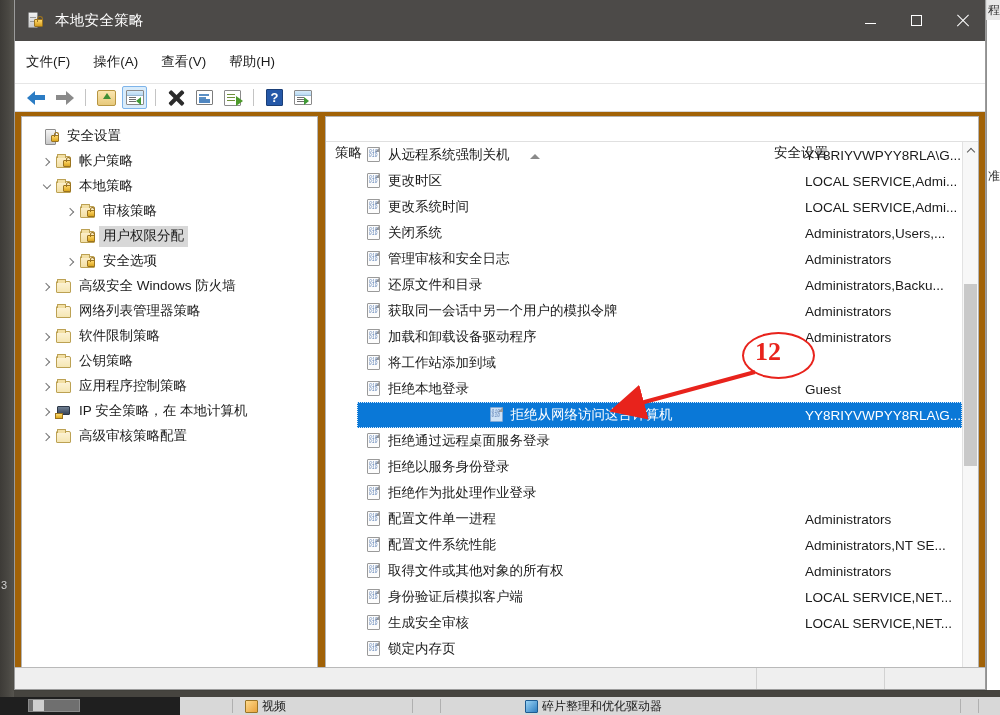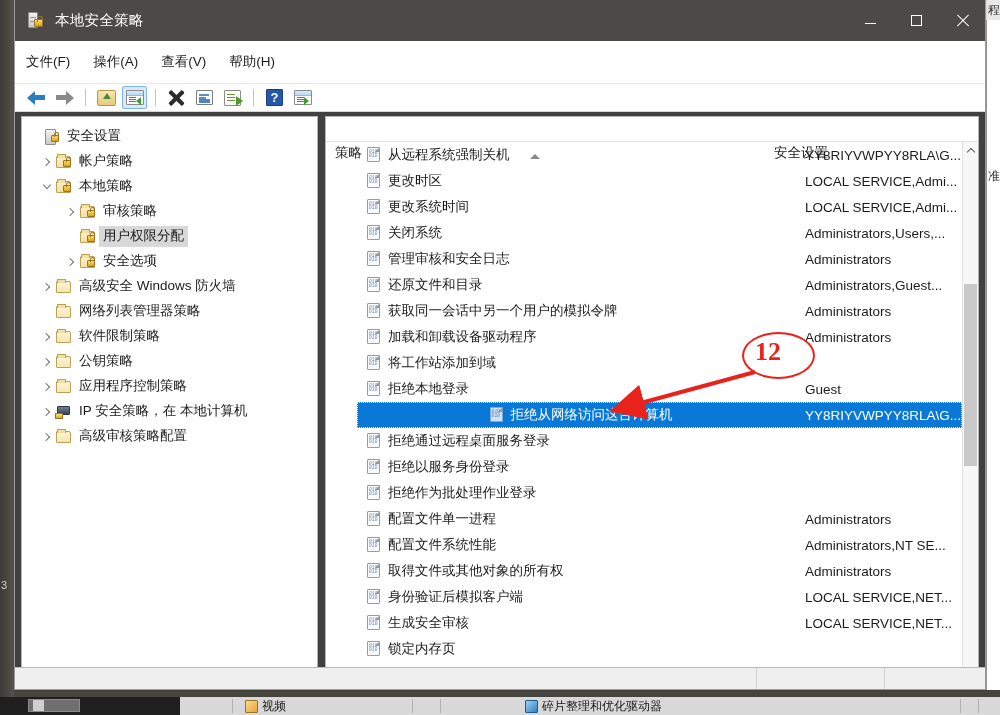--- a/index.html
+++ b/index.html
@@ -224,21 +224,21 @@
     border-left: 7px solid #4c9a2a;
   }
   .ico-help {
     width: 17px; height: 17px; background: #2558a8; border: 1px solid #1b3f78;
     border-radius: 1px; color: #fff; font-size: 13px; font-weight: bold;
     display: flex; align-items: center; justify-content: center; line-height: 1;
   }
 
   
   #content {
-    position: relative; height: 572px; background: #404040;
+    position: relative; height: 572px; background: #a16207;
     display: flex; padding: 4px 6px 0 6px;
   }
 
   
   #tree-pane {
     width: 297px; background: #fff; border: 1px solid #b4b4b4;
     overflow: hidden; position: relative;
   }
   #tree-inner { padding: 7px 0 0 0; }
   .node {
@@ -702,21 +702,21 @@
         </div>
 
         <div class="row">
           <span class="rname">
             <span class="dico">
                 <i class="pg"></i>
                 <i class="bits">010<br>010</i>
               </span>
             <span>还原文件和目录</span>
           </span>
-          <span class="rval">Administrators,Guest...</span>
+          <span class="rval">Administrators,Backu...</span>
         </div>
 
         <div class="row">
           <span class="rname">
             <span class="dico">
                 <i class="pg"></i>
                 <i class="bits">010<br>010</i>
               </span>
             <span>获取同一会话中另一个用户的模拟令牌</span>
           </span>

